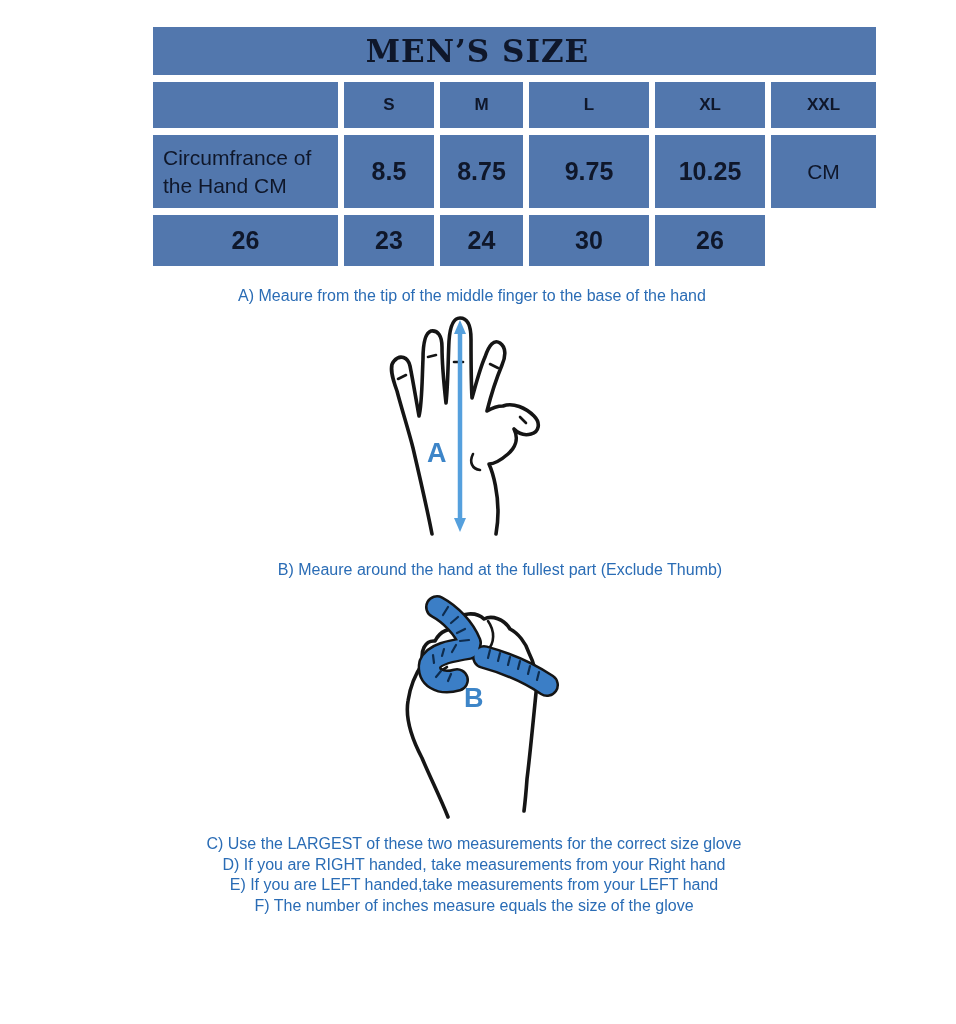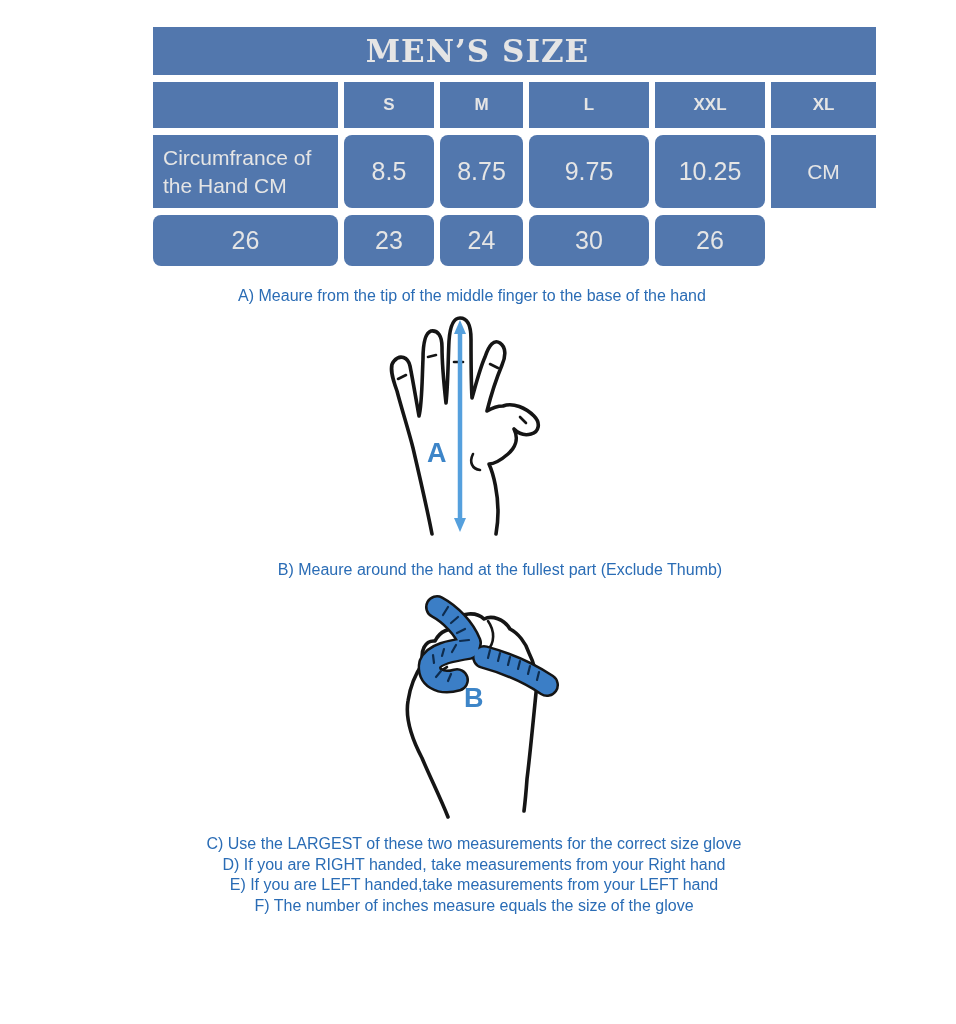--- a/index.html
+++ b/index.html
@@ -20,34 +20,34 @@
 
   
   .size-table{
     position:absolute;left:153px;top:27px;
     display:grid;
     grid-template-columns:185px 90px 83px 120px 110px 105px;
     grid-template-rows:48px 46px 73px 51px;
     row-gap:7px;column-gap:6px;
   }
   .tcell{
-    background:var(--cell-blue);color:#e5e5e5;
+    background:var(--cell-blue);color:#0f172a;
     display:flex;align-items:center;justify-content:center;
     text-align:center;
   }
   .title-cell{
     grid-column:1 / -1;
     font-family:"DejaVu Serif",serif;font-weight:700;
     font-size:31px;letter-spacing:1px;
     padding-right:74px; 
   }
   .hdr{font-weight:700;font-size:17px;}
   .lbl{font-size:21px;}
   .lbl-left{justify-content:flex-start;text-align:left;padding-left:10px;line-height:1.3;}
-  .val{font-weight:400;font-size:25px;border-radius:8px;}
+  .val{font-weight:700;font-size:25px;}
 
   
   .instr{
     position:absolute;left:0;width:956px;margin:0;
     text-align:center;color:var(--text-blue);
     font-size:16px;line-height:18px;
   }
   #instr-a{top:287px;transform:translateX(-6px);}
   #instr-b{top:561px;padding-left:44px;}
   .instr-block{
@@ -82,22 +82,22 @@
 
 <div class="page">
 
   <div class="size-table">
     <div class="tcell title-cell">MEN’S SIZE</div>
 
     <div class="tcell"></div>
     <div class="tcell hdr">S</div>
     <div class="tcell hdr">M</div>
     <div class="tcell hdr">L</div>
+    <div class="tcell hdr">XL</div>
     <div class="tcell hdr">XXL</div>
-    <div class="tcell hdr">XL</div>
 
     <div class="tcell lbl lbl-left">Circumfrance of the Hand CM</div>
     <div class="tcell val">8.5</div>
     <div class="tcell val">8.75</div>
     <div class="tcell val">9.75</div>
     <div class="tcell val">10.25</div>
 
     <div class="tcell lbl">CM</div>
     <div class="tcell val">26</div>
     <div class="tcell val">23</div>

